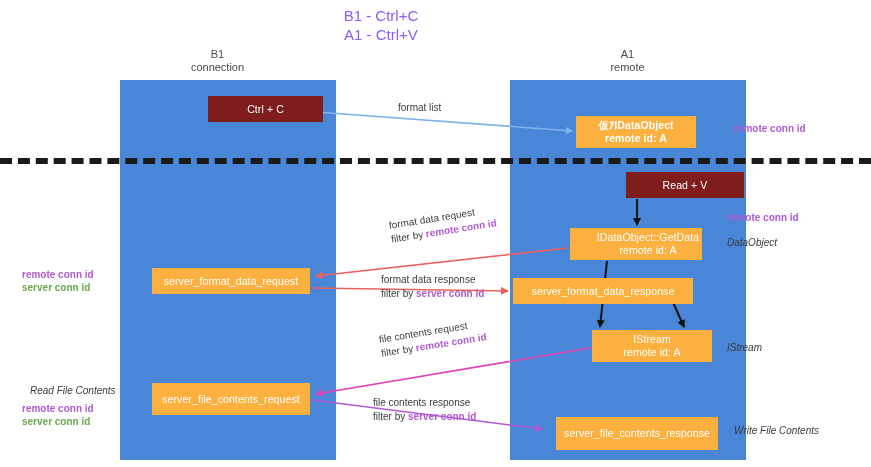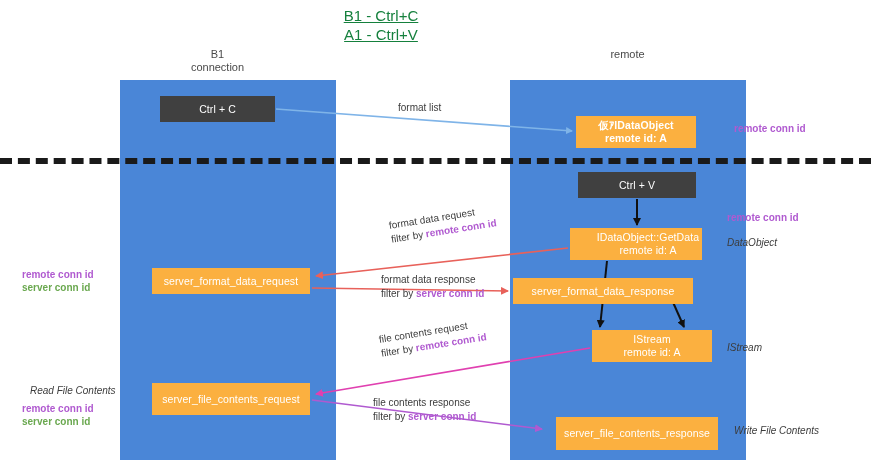--- a/index.html
+++ b/index.html
@@ -10,21 +10,21 @@
     overflow:hidden;
     position:relative;
     color:#3c3c3c;
   }
   #stage{position:absolute;left:0;top:0;width:871px;height:467px;}
   .abs{position:absolute;}
 
   
   #title{
     left:0;top:6px;width:762px;text-align:center;
-    font-size:15px;line-height:19px;color:#15803d;text-decoration:underline;
+    font-size:15px;line-height:19px;color:#8b5cf6;
   }
 
   
   .col-head{
     text-align:center;font-size:11px;line-height:13px;color:#4a4a4a;
   }
   #head-b1{left:135px;top:48px;width:165px;}
   #head-a1{left:545px;top:48px;width:165px;}
 
   
@@ -40,21 +40,21 @@
 
   
   .box{
     box-sizing:border-box;
     color:#ffffff;
     display:flex;flex-direction:column;align-items:center;justify-content:center;
     text-align:center;
     font-size:10.5px;line-height:13px;
     letter-spacing:0.1px;
   }
-  .box.green{background:#404040;}
+  .box.green{background:#7f1d1d;margin-left:48px;}
   .box.orange{background:#fbb040;}
   .box .l2{font-size:10.5px;}
 
   #box-ctrlc{left:160px;top:96px;width:115px;height:26px;}
   #box-idataobject{left:576px;top:116px;width:120px;height:32px;font-weight:bold;}
   #box-ctrlv{left:578px;top:172px;width:118px;height:26px;}
   #box-getdata{left:570px;top:228px;width:132px;height:32px;padding-left:24px;}
   #box-srv-fmt-req{left:152px;top:268px;width:158px;height:26px;}
   #box-srv-fmt-resp{left:513px;top:278px;width:180px;height:26px;}
   #box-istream{left:592px;top:330px;width:120px;height:32px;}
@@ -104,20 +104,21 @@
   <div class="abs" id="title">
     <div>B1 - Ctrl+C</div>
     <div>A1 - Ctrl+V</div>
   </div>
 
   <div class="abs col-head" id="head-b1">
     <div>B1</div>
     <div>connection</div>
   </div>
   <div class="abs col-head" id="head-a1">
+    <div>A1</div>
     <div>remote</div>
   </div>
 
   <div class="abs lane" id="lane-b1"></div>
   <div class="abs lane" id="lane-a1"></div>
 
   <svg id="arrows" viewBox="0 0 871 467" width="871" height="467">
     <defs>
       <marker id="ah-blue" markerWidth="7" markerHeight="7" refX="6" refY="3.5" orient="auto" markerUnits="userSpaceOnUse">
         <path d="M0,0 L7,3.5 L0,7 z" fill="#7fb4e8"></path>
@@ -158,21 +159,21 @@
   <div class="abs box green" id="box-ctrlc">
     <span>Ctrl + C</span>
   </div>
 
   <div class="abs box orange" id="box-idataobject">
     <span>仮ｱIDataObject</span>
     <span class="l2">remote id: A</span>
   </div>
 
   <div class="abs box green" id="box-ctrlv">
-    <span>Ctrl + V</span>
+    <span>Read + V</span>
   </div>
 
   <div class="abs box orange" id="box-getdata">
     <span>IDataObject::GetData</span>
     <span class="l2">remote id: A</span>
   </div>
 
   <div class="abs box orange" id="box-srv-fmt-req">
     <span>server_format_data_request</span>
   </div>

